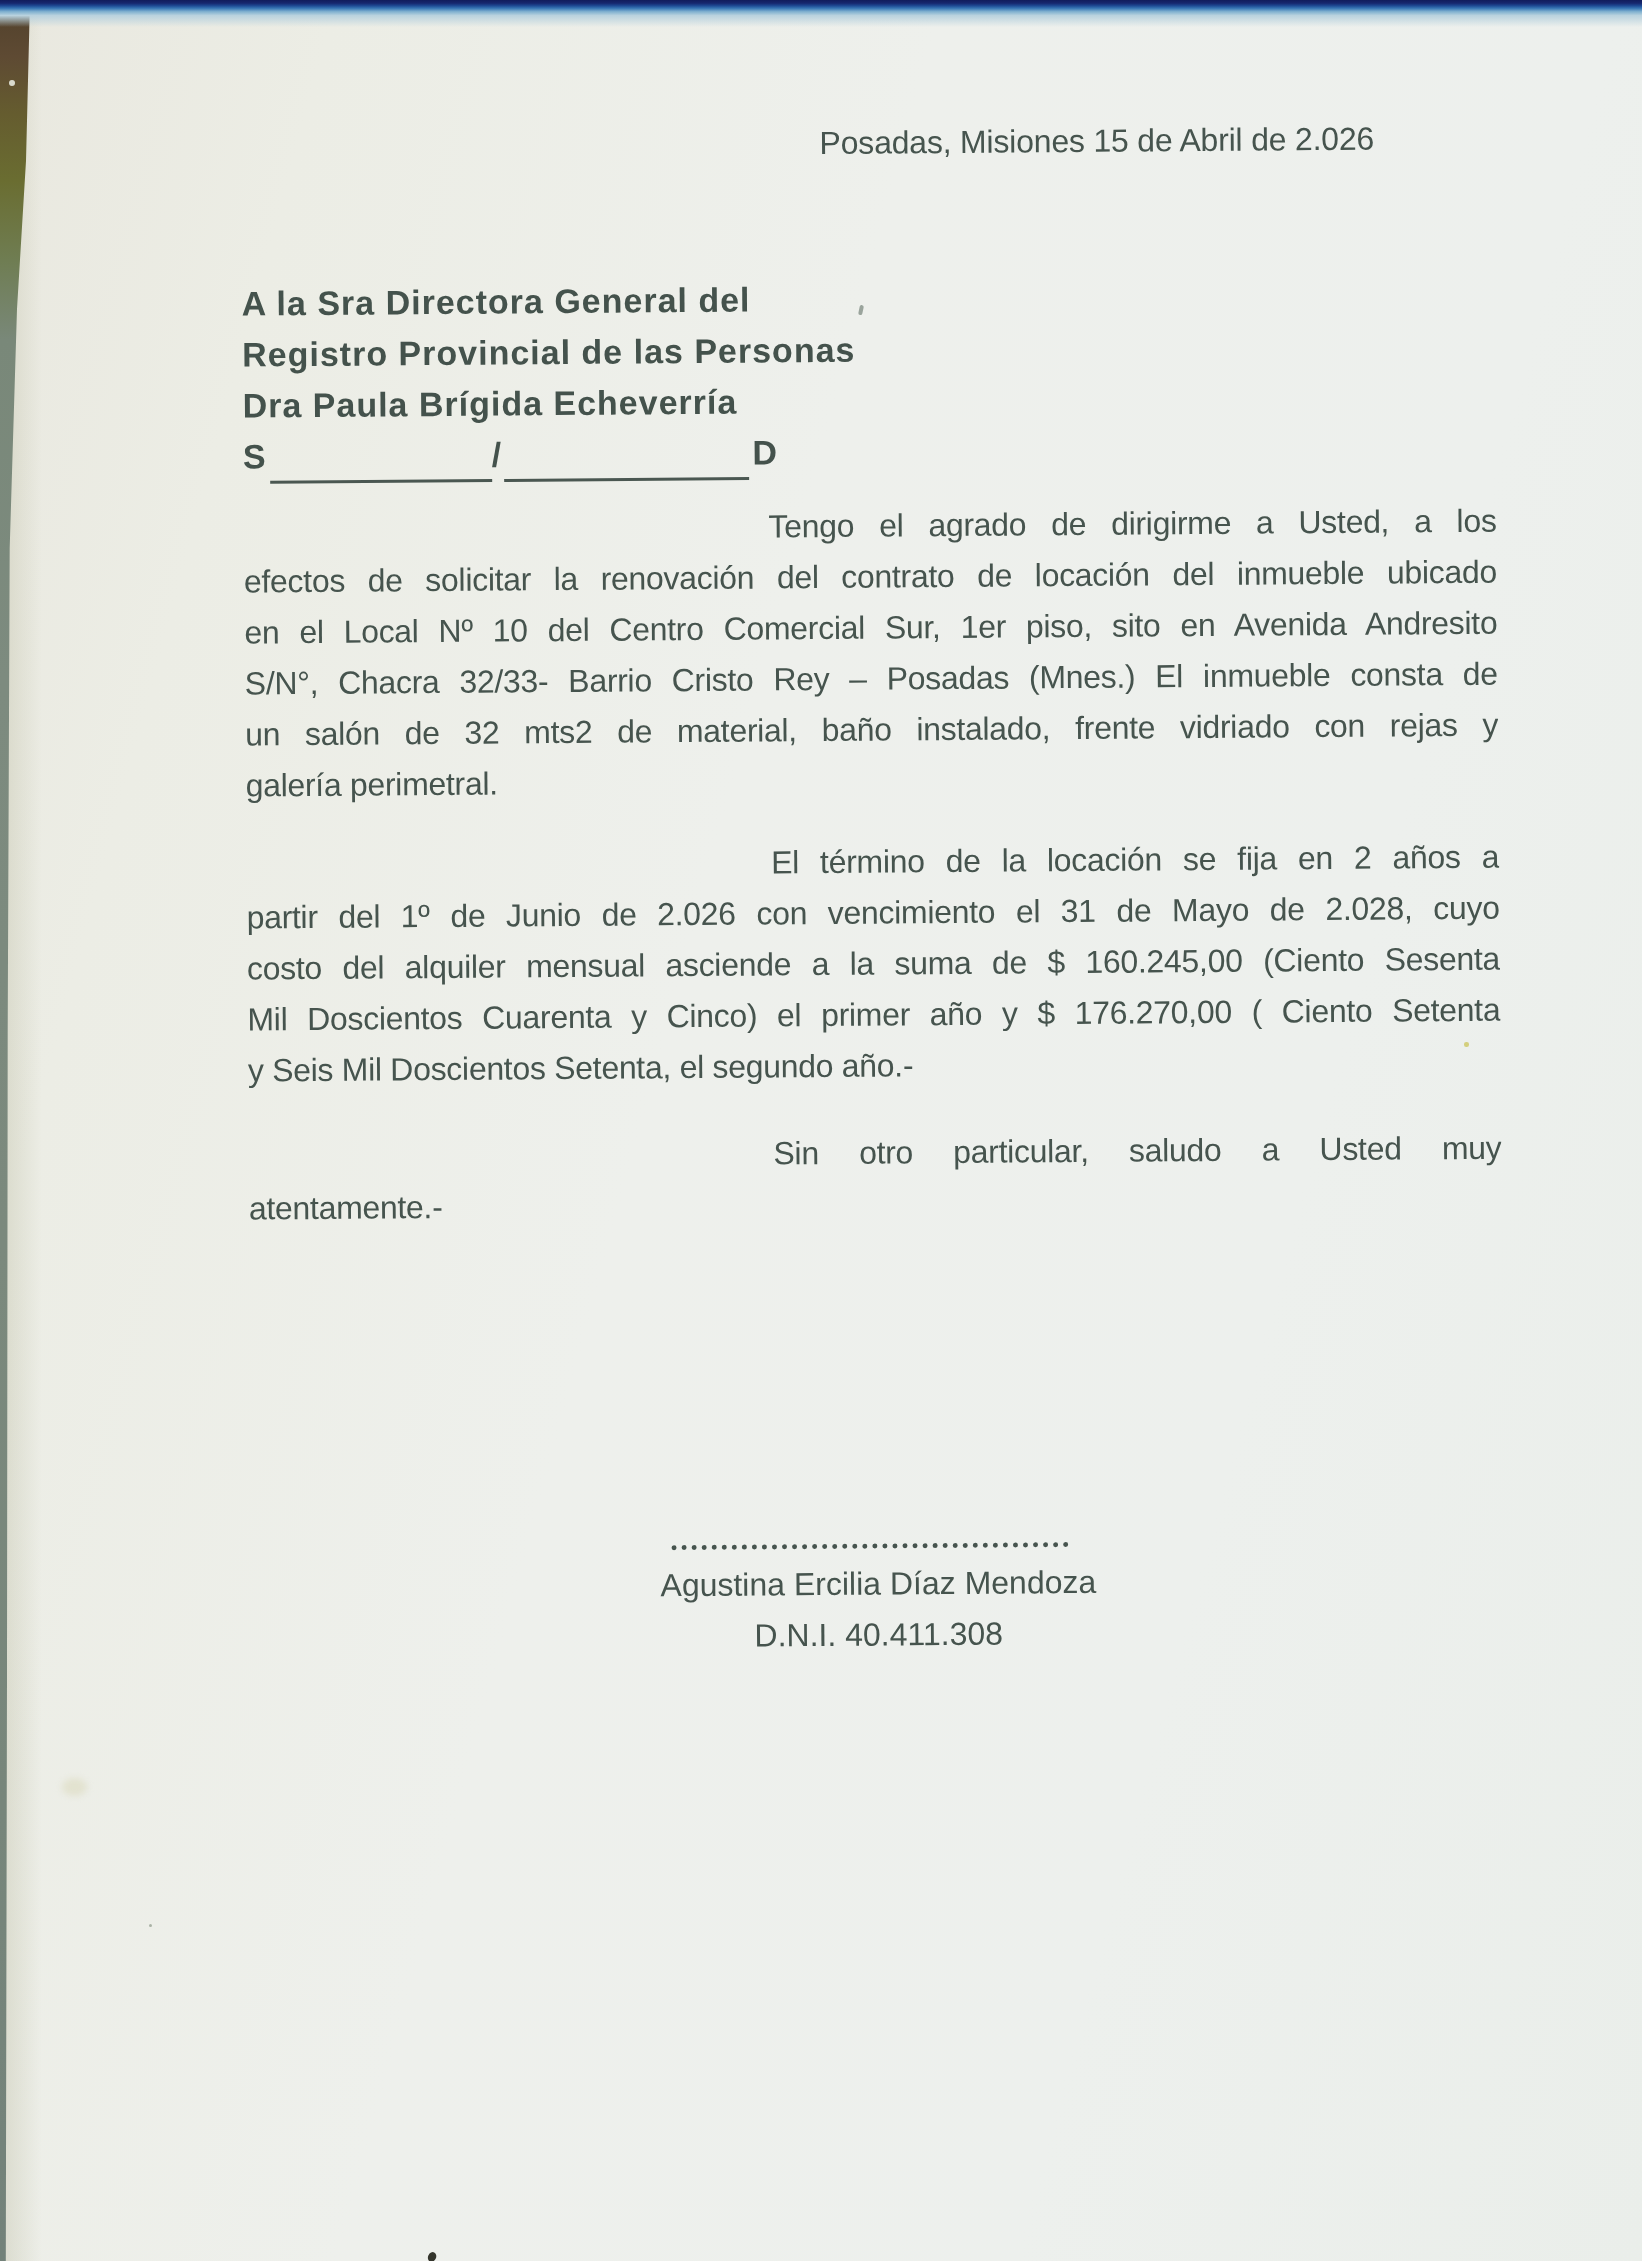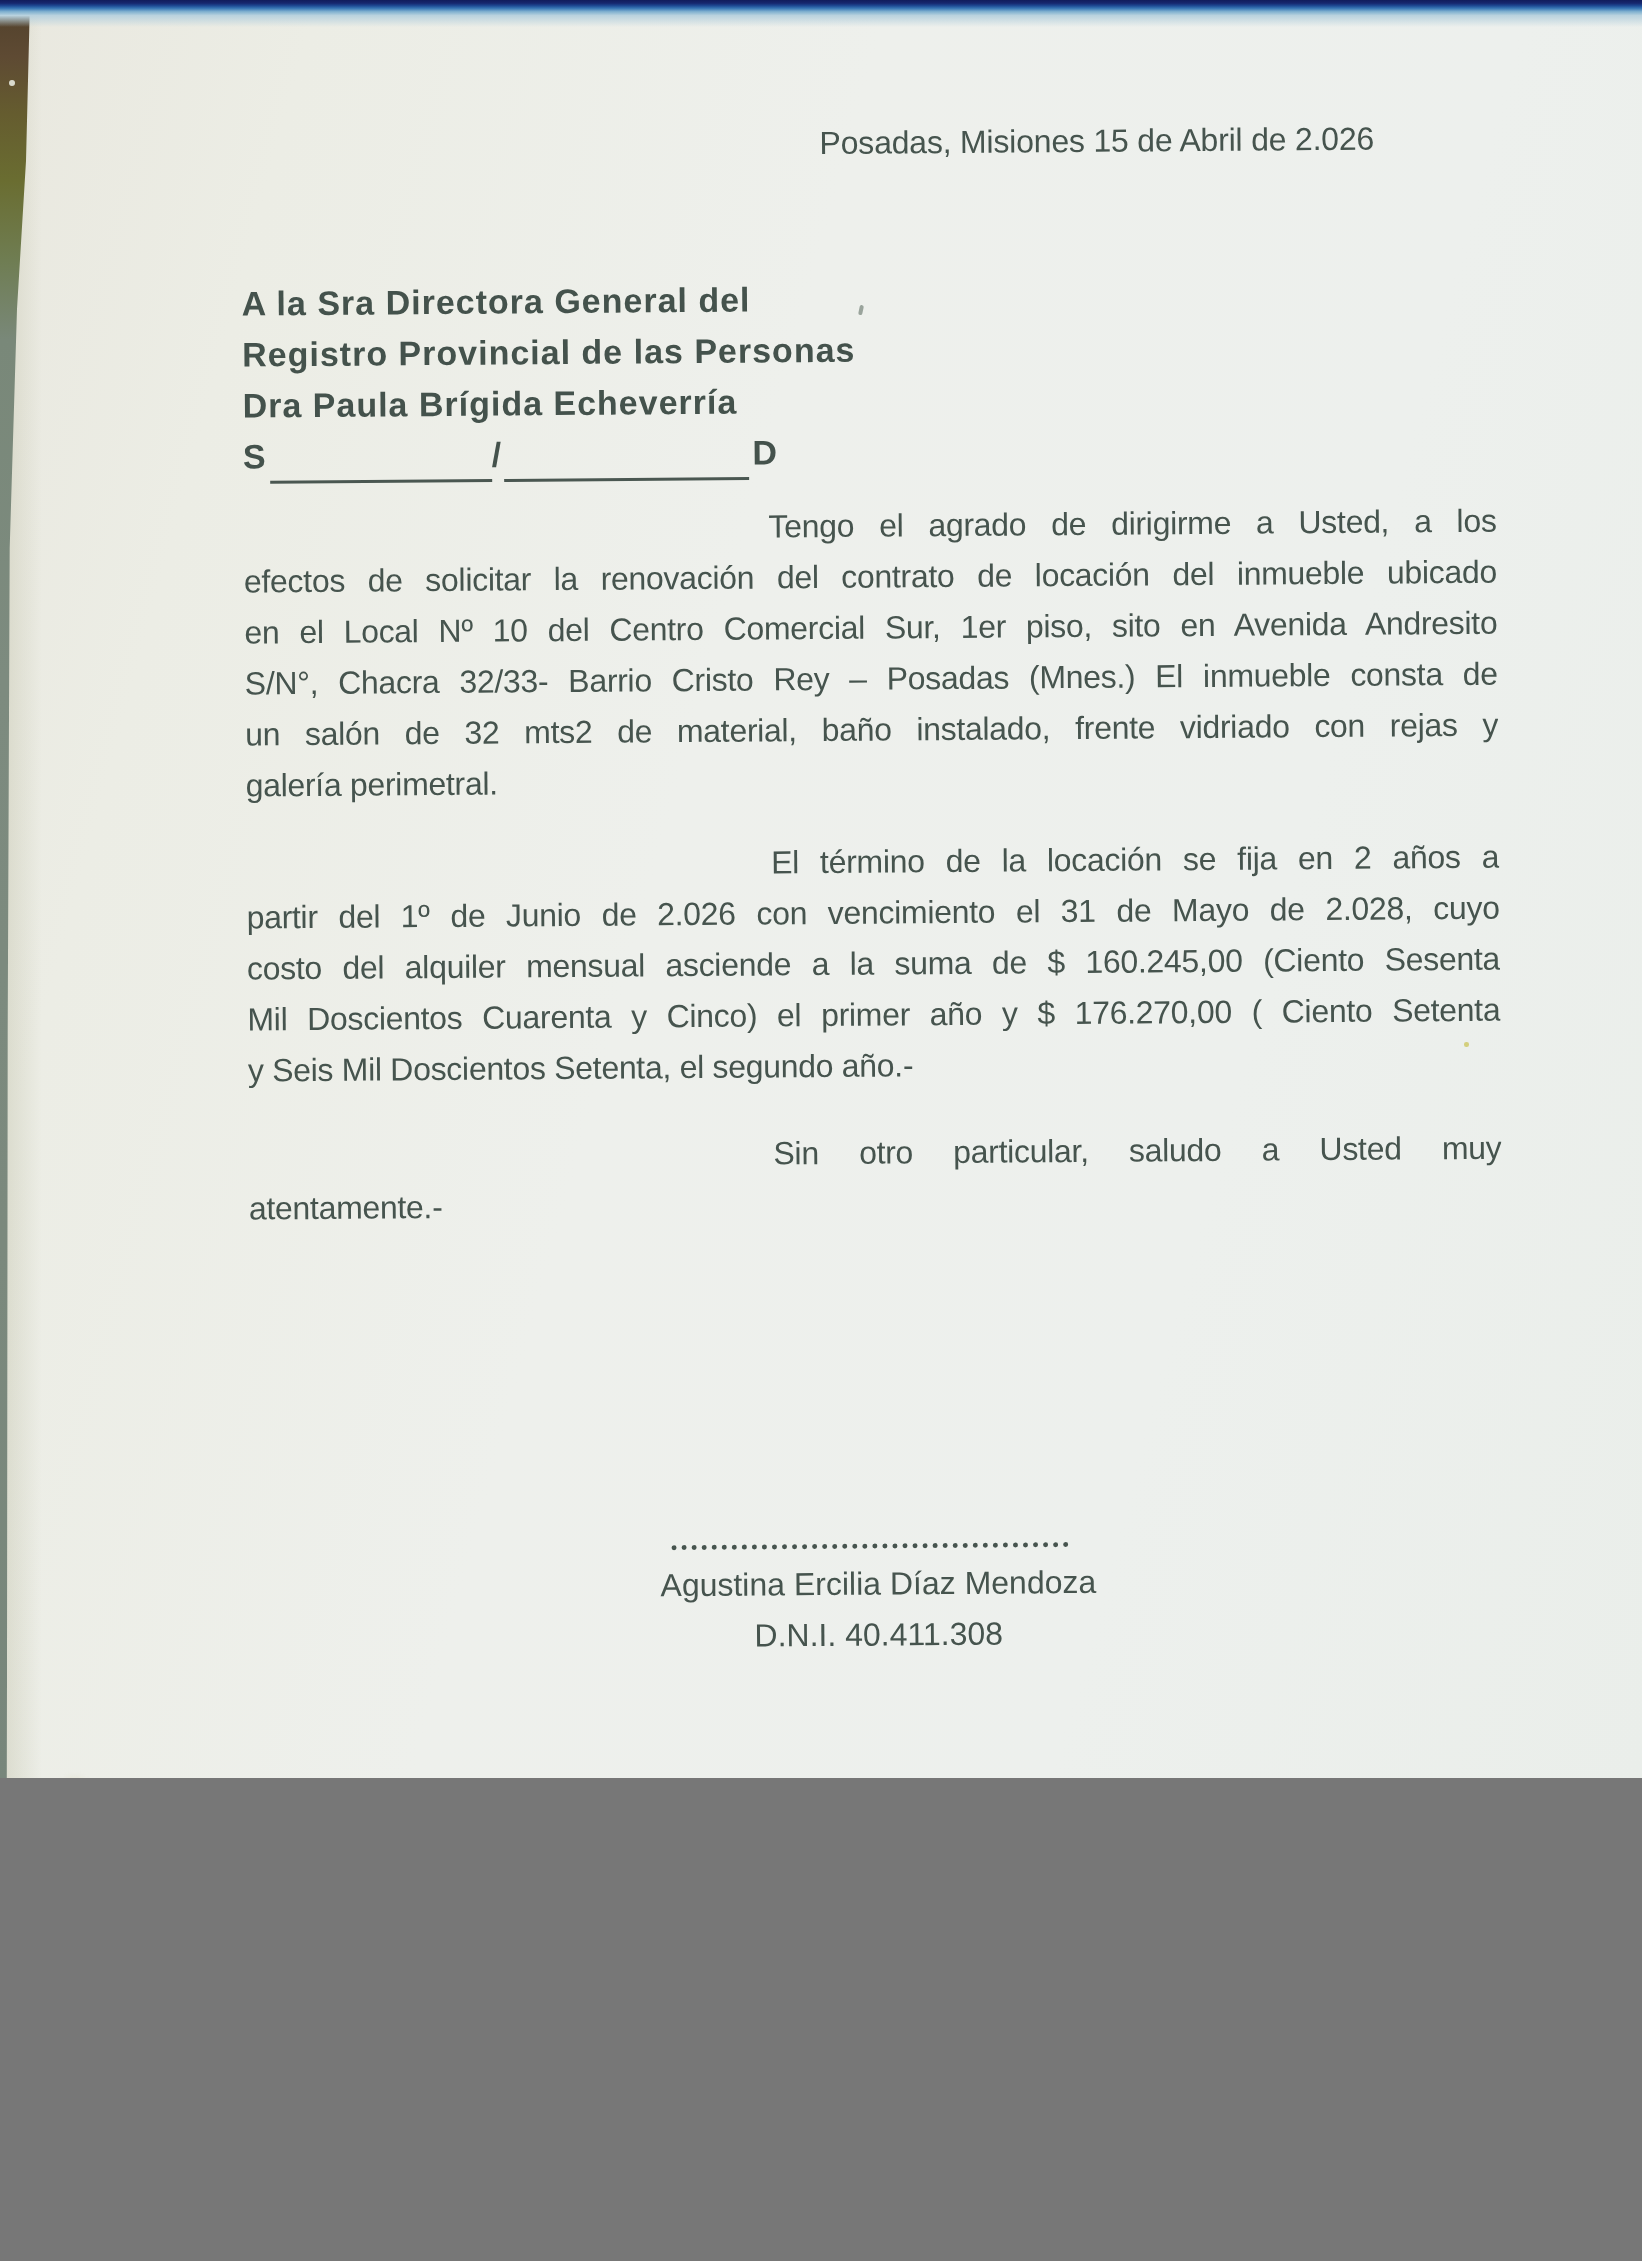--- a/index.html
+++ b/index.html
@@ -1,20 +1,20 @@
 <!DOCTYPE html>
 <html style="font-size:10.3px"><head>
 <meta charset="utf-8">
 <style>
   html, body { margin: 0; padding: 0; background: #777; }
 
   .scan {
     position: relative;
     width: 1643px;
-    height: 1778px;
+    height: 2261px;
     overflow: hidden;
     background: linear-gradient(105deg, #e9e8df 0%, #ecede5 15%, #eef0ec 42%, #edf0ed 72%, #eaeeea 100%);
     font-family: "Liberation Sans", sans-serif;
     color: #46544e;
   }
 
   
   .left-edge {
     position: absolute; left: 0; top: 0; width: 39px; height: 2261px;
     background: linear-gradient(180deg,

